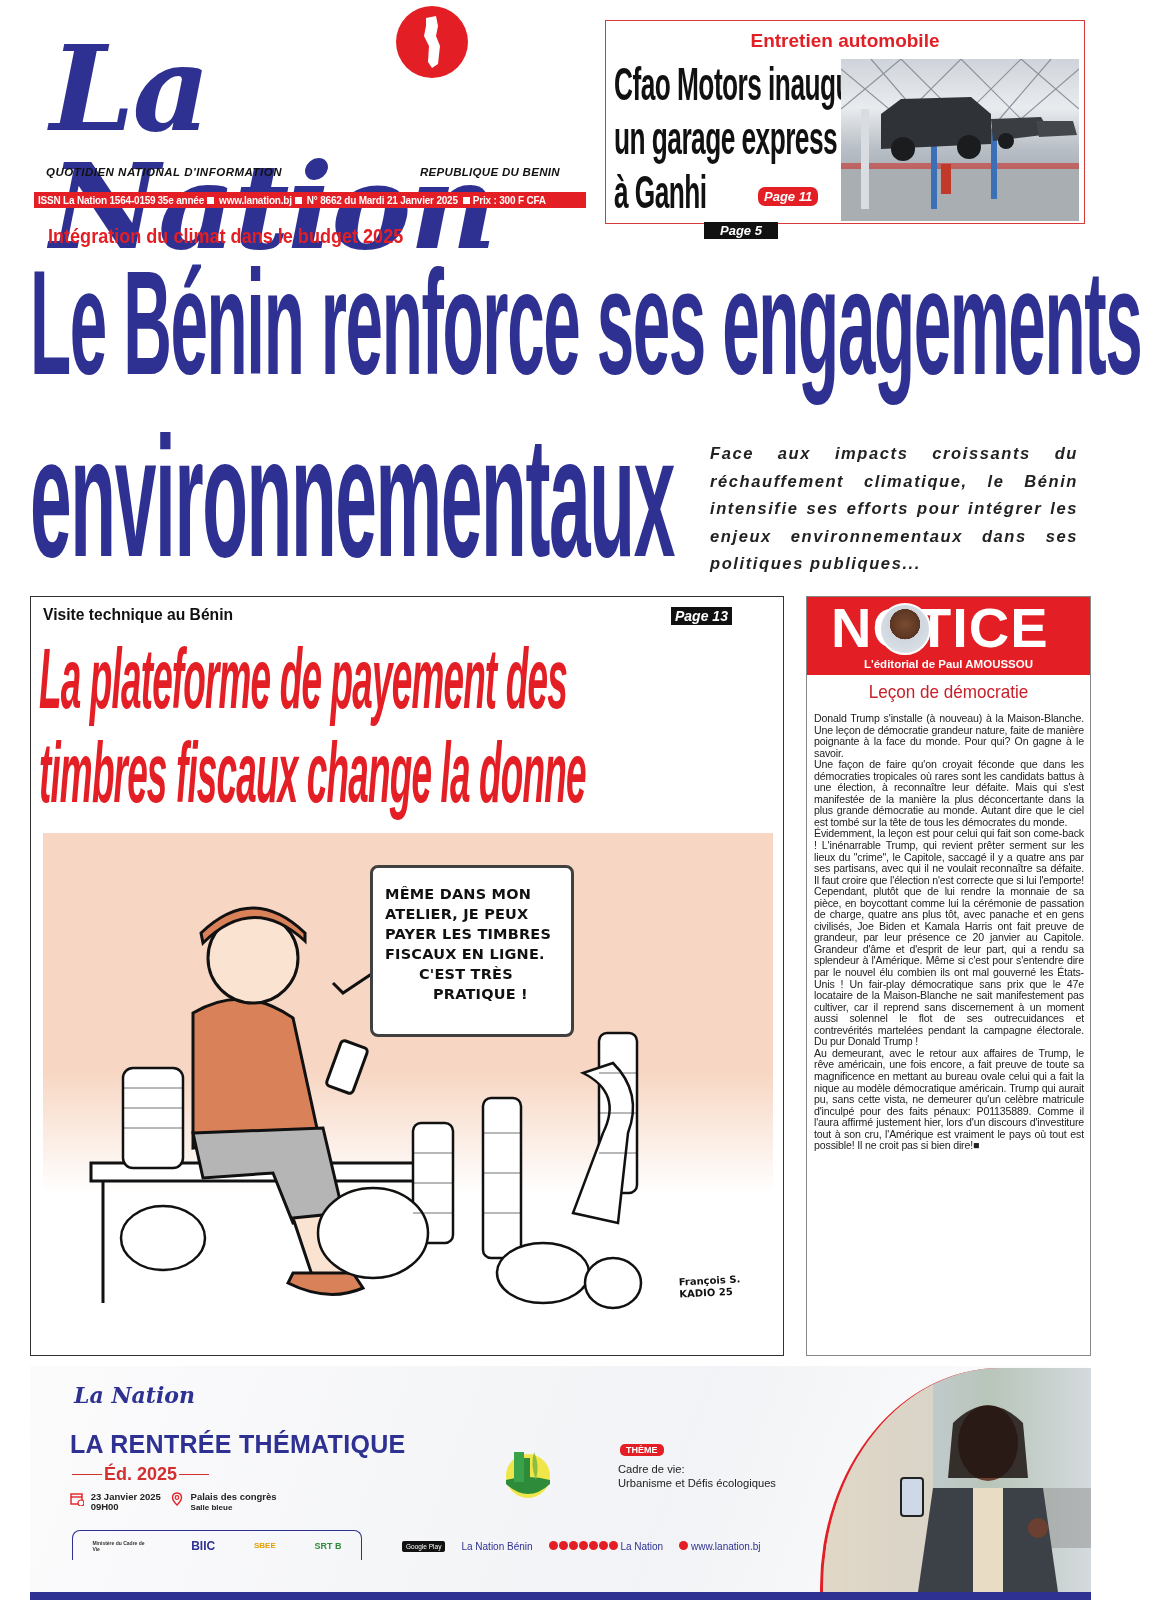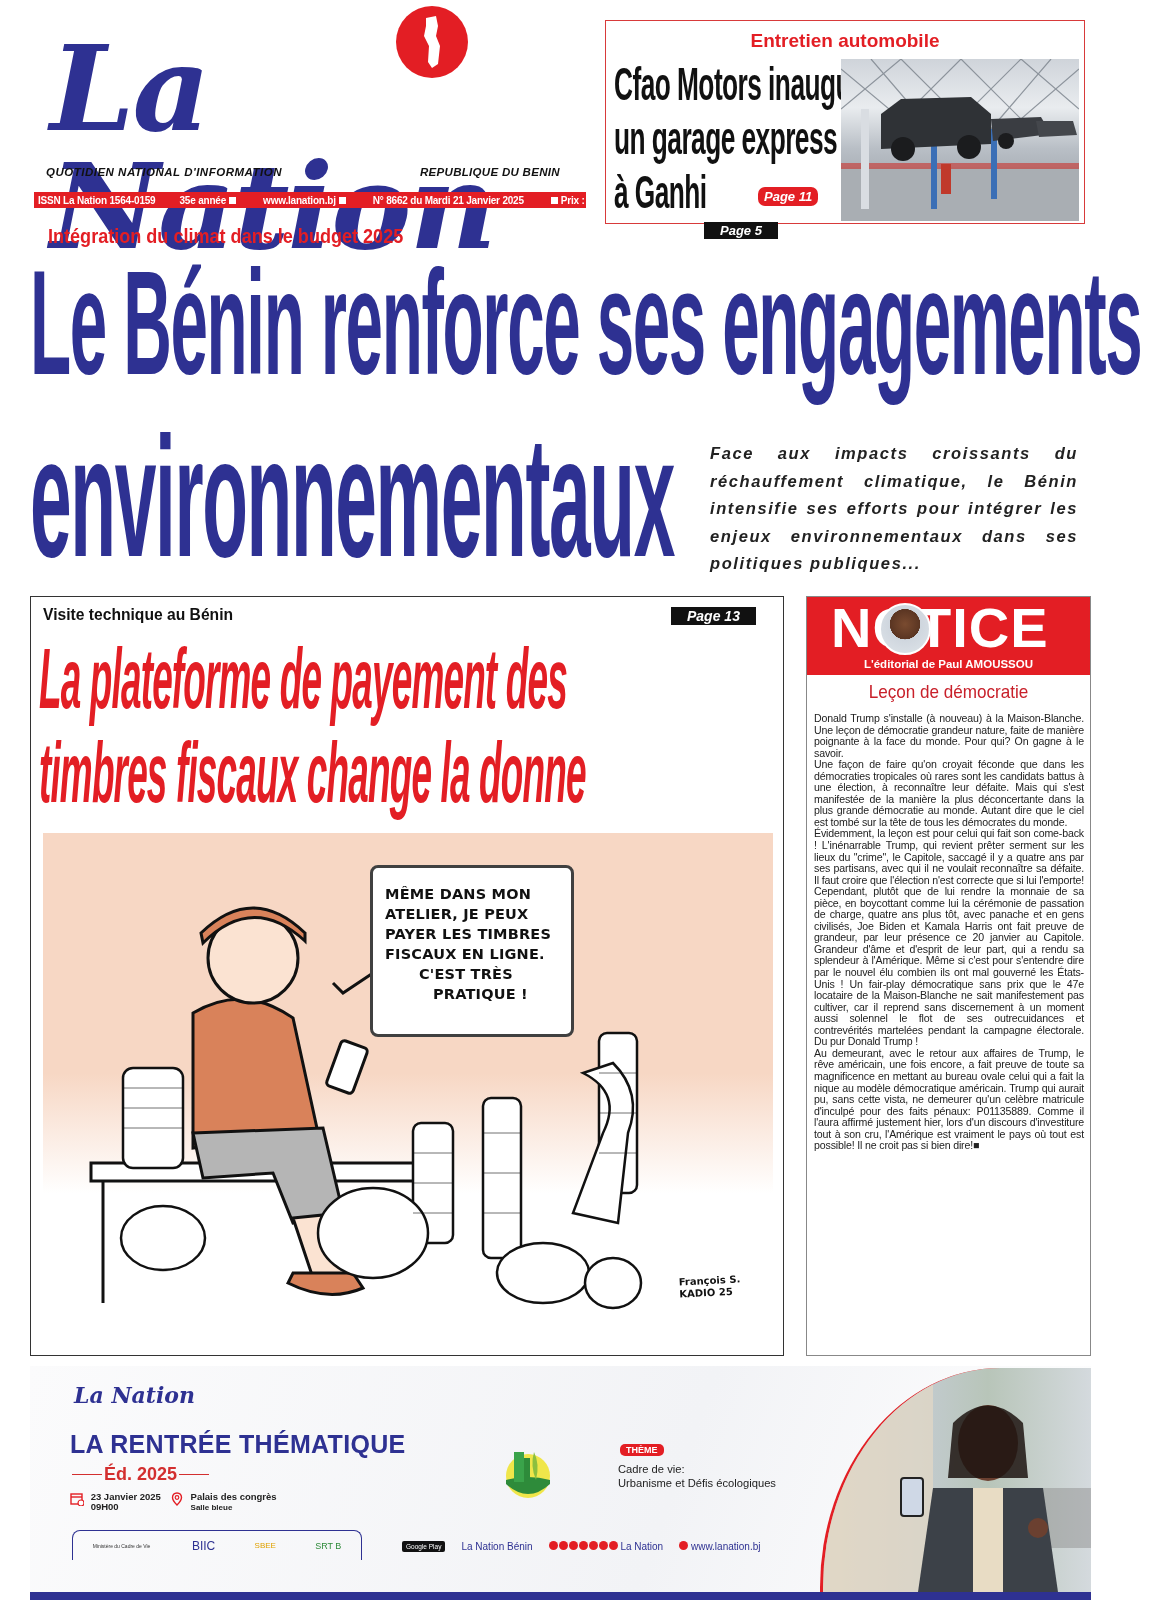--- a/index.html
+++ b/index.html
@@ -26,21 +26,21 @@
   .logo-badge svg { position: absolute; left: 0; top: 0; }
   .tagline {
     left: 46px; top: 166px; font-size: 11.5px; font-weight: bold; font-style: italic; letter-spacing: 0.5px;
     color: #111;
   }
   .republique {
     left: 420px; top: 166px; font-size: 11.5px; font-weight: bold; font-style: italic; letter-spacing: 0.3px;
   }
   .infobar {
     left: 34px; top: 192px; width: 552px; height: 16px; background: #e31e24; color: #fff;
-    font-size: 10px; font-weight: bold; display: flex; align-items: center; gap: 24px; padding-left: 4px;
+    font-size: 10px; font-weight: bold; display: flex; align-items: center; gap: 2px; padding-left: 4px;
     box-sizing: border-box; white-space: nowrap; letter-spacing: -0.2px;
   }
   .infobar .sq { display: inline-block; width: 7px; height: 7px; background: #fff; margin: 0 3px; vertical-align: middle; }
 
   
   .teaser {
     left: 605px; top: 20px; width: 480px; height: 204px; border: 1.5px solid #d83a3a; box-sizing: border-box; padding-left: 32px;
   }
   .teaser-kicker {
     position: absolute; left: 0; width: 100%; top: 9px; text-align: center; color: #e31e24;
@@ -86,21 +86,21 @@
   
   .story {
     left: 30px; top: 596px; width: 754px; height: 760px; border: 1.5px solid #333; box-sizing: border-box;
   }
   .story-kicker {
     position: absolute; left: 12px; top: 8px; font-size: 17px; font-weight: bold; color: #111;
     transform: scaleX(0.92); transform-origin: left;
   }
   .story-page {
     position: absolute; left: 640px; top: 10px; background: #111; color: #fff; font-size: 14px;
-    font-weight: bold; font-style: italic; padding: 1px 16px;
+    font-weight: bold; font-style: italic; padding: 1px 4px;
   }
   .story-title {
     position: absolute; left: 8px; top: 34px; color: #e31e24; font-weight: bold; font-style: italic;
     font-size: 86px; line-height: 94px; white-space: nowrap; transform: scaleX(0.43); transform-origin: left top;
     letter-spacing: -2px;
   }
   .cartoon {
     position: absolute; left: 12px; top: 236px; width: 730px; height: 508px; background: #fff;
     overflow: hidden;
   }
@@ -176,21 +176,21 @@
   }
   .ad-theme {
     position: absolute; left: 588px; top: 96px; font-size: 11.2px; line-height: 14px; color: #222;
   }
   .ad-eco {
     position: absolute; left: 470px; top: 78px; width: 56px; height: 56px;
   }
   .ad-partners {
     position: absolute; left: 42px; top: 164px; width: 290px; height: 30px; border: 1.5px solid #2e3192; border-bottom: none;
     border-radius: 8px 8px 0 0; display: flex; align-items: center; justify-content: space-around; box-sizing: border-box;
-    font-size: 9px; font-weight: normal;
+    font-size: 9px; font-weight: bold;
   }
   .ad-footer {
     position: absolute; left: 372px; top: 175px; display: flex; align-items: center; gap: 16px; font-size: 10px; color: #2e3192;
   }
   .gplay { display: inline-block; background: #111; color: #fff; font-size: 6.5px; padding: 2px 4px; border-radius: 2px; }
   .socials { display: inline-flex; gap: 1px; }
   .socials span { display: inline-block; width: 9px; height: 9px; border-radius: 50%; background: #e31e24; }
   .ad-bottom { position: absolute; left: 0; top: 226px; width: 100%; height: 8px; background: #2e3192; }
   .ad-photo {
     position: absolute; left: 790px; top: 2px; width: 275px; height: 224px; overflow: hidden;

